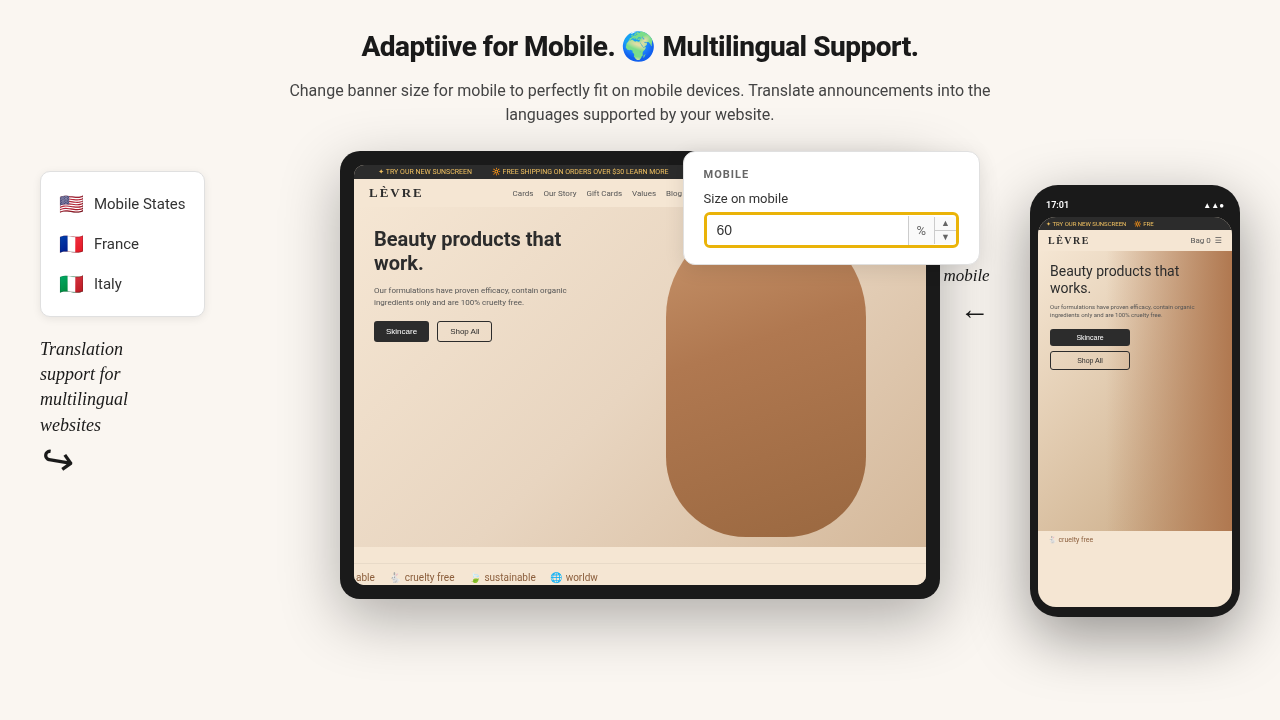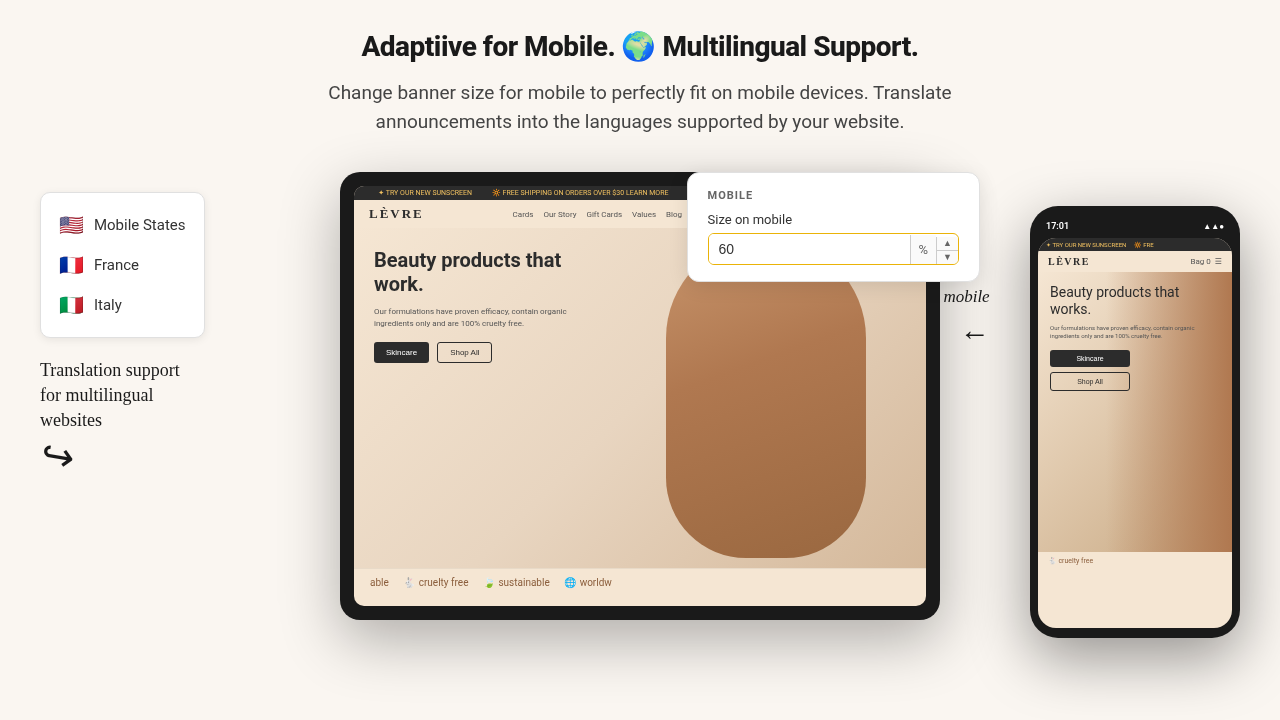--- a/index.html
+++ b/index.html
@@ -26,26 +26,26 @@
     .headline {
       font-size: 28px;
       font-weight: 800;
       color: #1a1a1a;
       text-align: center;
       margin-bottom: 16px;
       letter-spacing: -0.5px;
     }
 
     .subheadline {
-      font-size: 19px;
+      font-size: 16px;
       color: #444;
       text-align: center;
       max-width: 760px;
       line-height: 1.5;
-      margin-bottom: 36px;
+      margin-bottom: 24px;
     }
 
     .content-area {
       display: flex;
       width: 100%;
       position: relative;
       justify-content: center;
       align-items: flex-start;
       gap: 0;
     }
@@ -84,20 +84,21 @@
     }
 
     .flag {
       font-size: 20px;
     }
 
     .translation-note {
       margin-top: 20px;
       font-size: 18px;
       color: #1a1a1a;
+      font-style: italic;
       max-width: 140px;
       line-height: 1.4;
       font-family: 'Georgia', serif;
     }
 
     .arrow-left {
       margin-top: 10px;
       font-size: 40px;
       color: #1a1a1a;
       transform: rotate(10deg);
@@ -214,25 +215,26 @@
       color: #2c2c2c;
       border: 1px solid #2c2c2c;
       padding: 5px 12px;
       font-size: 8px;
       border-radius: 3px;
       cursor: pointer;
     }
 
     .tablet-footer-bar {
       background: #f5e6d3;
-      padding: 8px 16px;
+      padding: 8px 2px;
       display: flex;
       gap: 15px;
       align-items: center;
       border-top: 1px solid rgba(0,0,0,0.05);
+      margin-top: 16px;
     }
 
     .footer-item {
       display: flex;
       align-items: center;
       gap: 4px;
       font-size: 10px;
       color: #8b5e3c;
     }
 
@@ -412,22 +414,22 @@
     }
 
     .settings-field-label {
       font-size: 13px;
       color: #333;
       margin-bottom: 6px;
     }
 
     .settings-input-row {
       display: flex;
-      align-items: flex-end;
-      border: 1px solid #eab308;
+      align-items: center;
+      border: 3px solid #eab308;
       border-radius: 6px;
       overflow: hidden;
     }
 
     .settings-input {
       flex: 1;
       border: none;
       padding: 7px 10px;
       font-size: 14px;
       color: #333;

